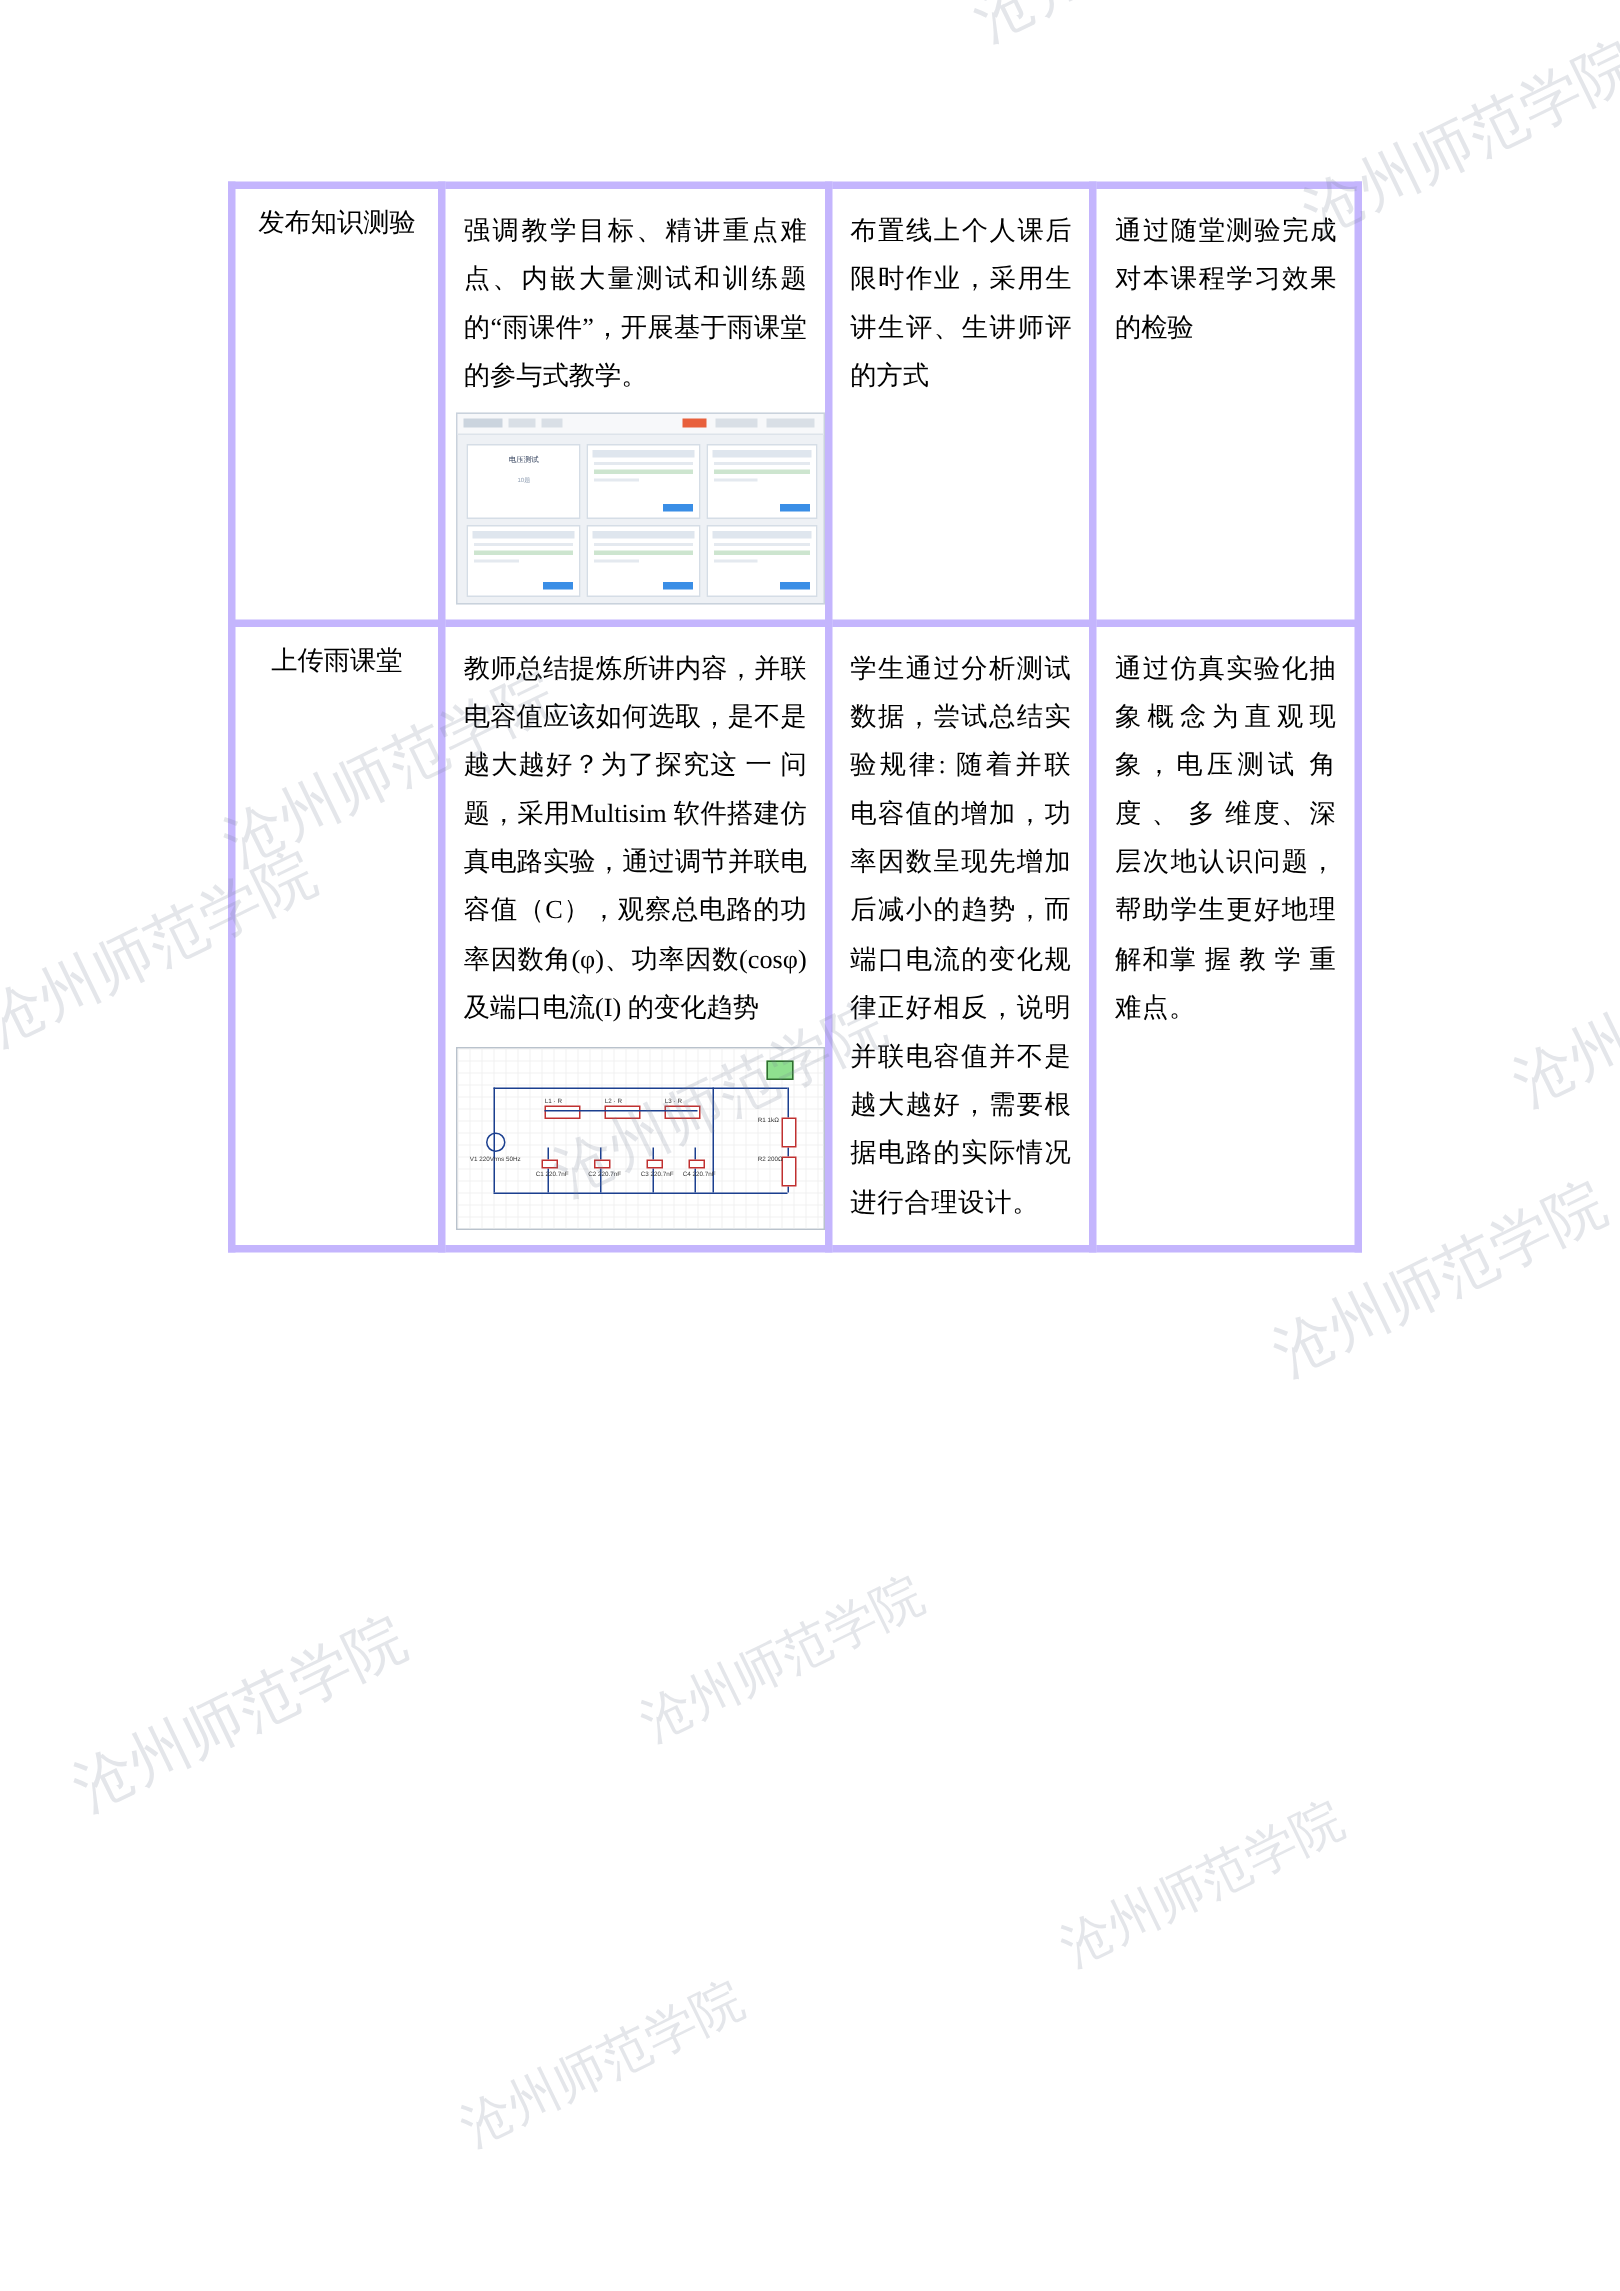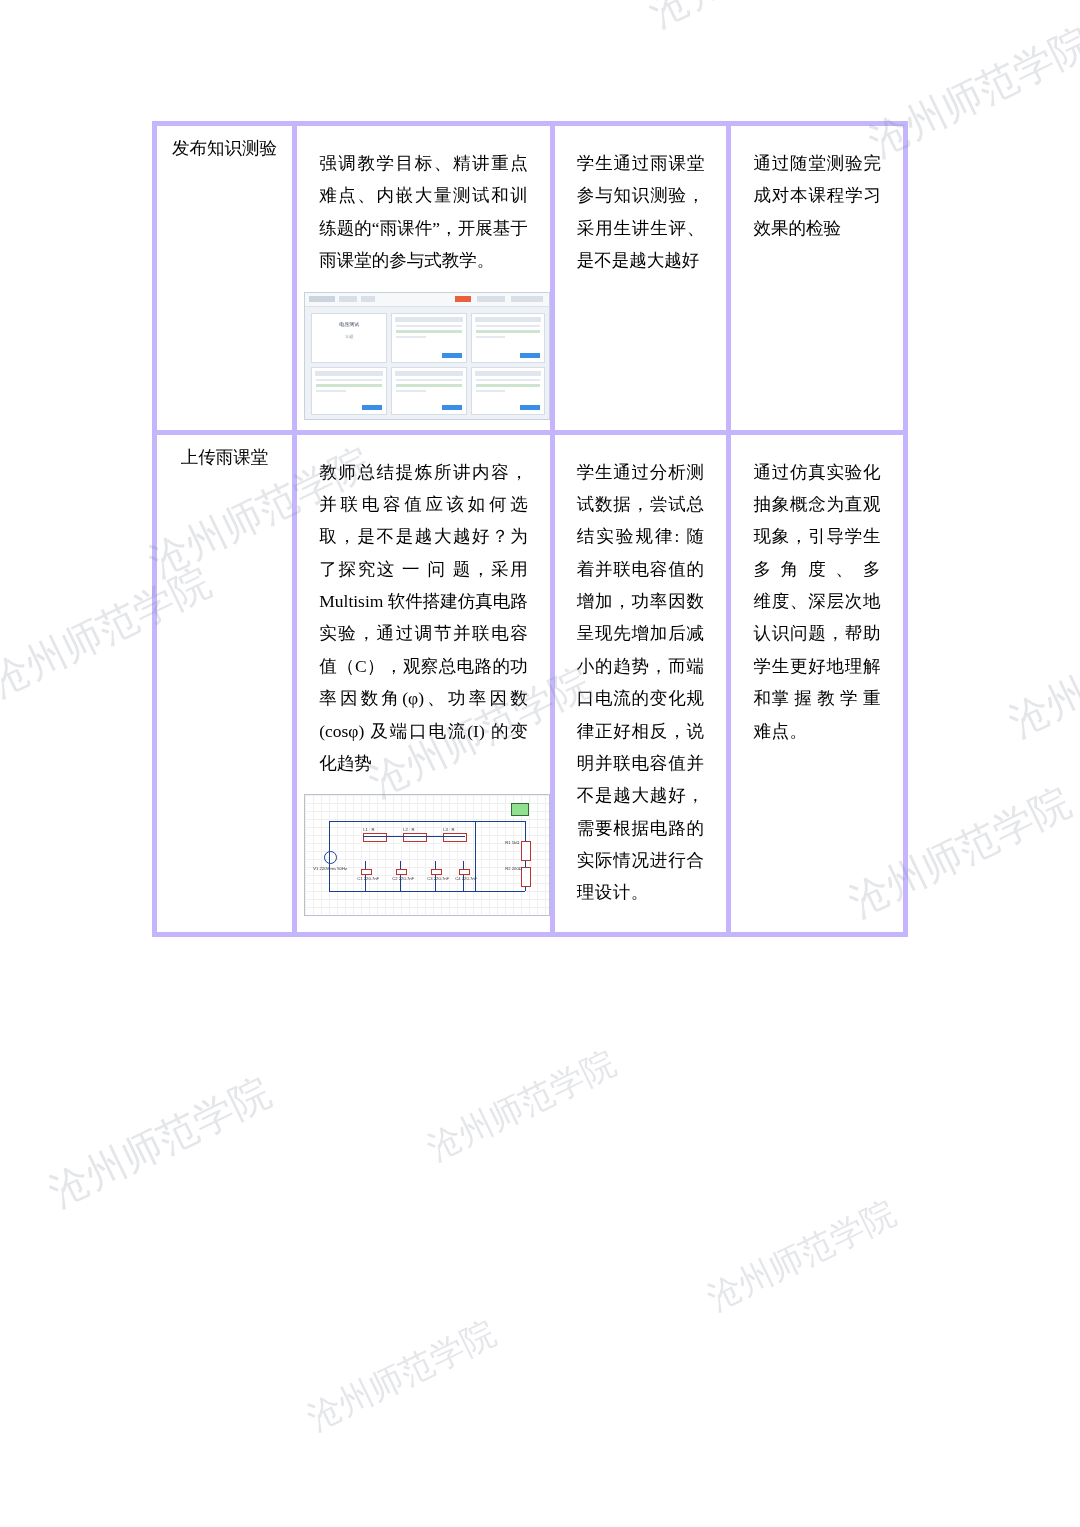--- a/index.html
+++ b/index.html
@@ -59,21 +59,21 @@
     font-size: 19px;
     line-height: 1.7;
     padding: 6px 4px;
   }
   .col-label { width: 135px; }
   .col-a { width: 248px; }
   .col-b { width: 170px; }
   .col-c { width: 170px; }
 
   .just { text-align: justify; text-justify: inter-ideograph; }
-  .para { margin: 15px; }
+  .para { margin: 5px; }
   .para + .para { margin-top: 2px; }
   .spaced { letter-spacing: 0.5px; }
 
   
   .fig-lms {
     margin: 8px 0 2px 0;
     width: 244px;
     height: 126px;
     background: #eef1f5;
     border: 1px solid #c9d2dc;
@@ -254,21 +254,21 @@
             <div class="lms-card c6">
               <div class="hdr"></div>
               <div class="ln"></div>
               <div class="ln g"></div>
               <div class="ln s"></div>
               <span class="btn"></span>
             </div>
           </div>
         </td>
         <td>
-          <p class="para just">学生通过雨课堂参与知识测验，采用生讲生评、是不是越大越好</p>
+          <p class="para just">布置线上个人课后限时作业，采用生讲生评、生讲师评的方式</p>
         </td>
         <td>
           <p class="para just">通过随堂测验完成对本课程学习效果的检验</p>
         </td>
       </tr>
 
       <tr>
         <td class="label">上传雨课堂</td>
         <td>
           <p class="para just">教师总结提炼所讲内容，并联电容值应该如何选取，是不是越大越好？为了探究这 一 问 题，采用Multisim 软件搭建仿真电路实验，通过调节并联电容值（C），观察总电路的功率因数角(φ)、功率因数(cosφ) 及端口电流(I) 的变化趋势</p>
@@ -311,21 +311,21 @@
             <span class="comp box" style="left:216px; top:72px; width:8px; height:18px;"></span>
             <span class="lbl" style="left:200px; top:70px;">R2 200Ω</span>
 
             <span class="probe" style="left:206px; top:8px;"></span>
           </div>
         </td>
         <td>
           <p class="para just spaced">学生通过分析测试数据，尝试总结实验规律: 随着并联电容值的增加，功率因数呈现先增加后减小的趋势，而端口电流的变化规律正好相反，说明并联电容值并不是越大越好，需要根据电路的实际情况进行合理设计。</p>
         </td>
         <td>
-          <p class="para just spaced">通过仿真实验化抽象概念为直观现象，引导学生多 角 度 、 多 维度、深层次地认识问题，帮助学生更好地理解和掌 握 教 学 重 难点。</p>
+          <p class="para just spaced">通过仿真实验化抽象概念为直观现象，电压测试 角 度 、 多 维度、深层次地认识问题，帮助学生更好地理解和掌 握 教 学 重 难点。</p>
         </td>
       </tr>
 
 
 
     </tbody>
   </table>
 </div>
 
 <div id="watermarks">

